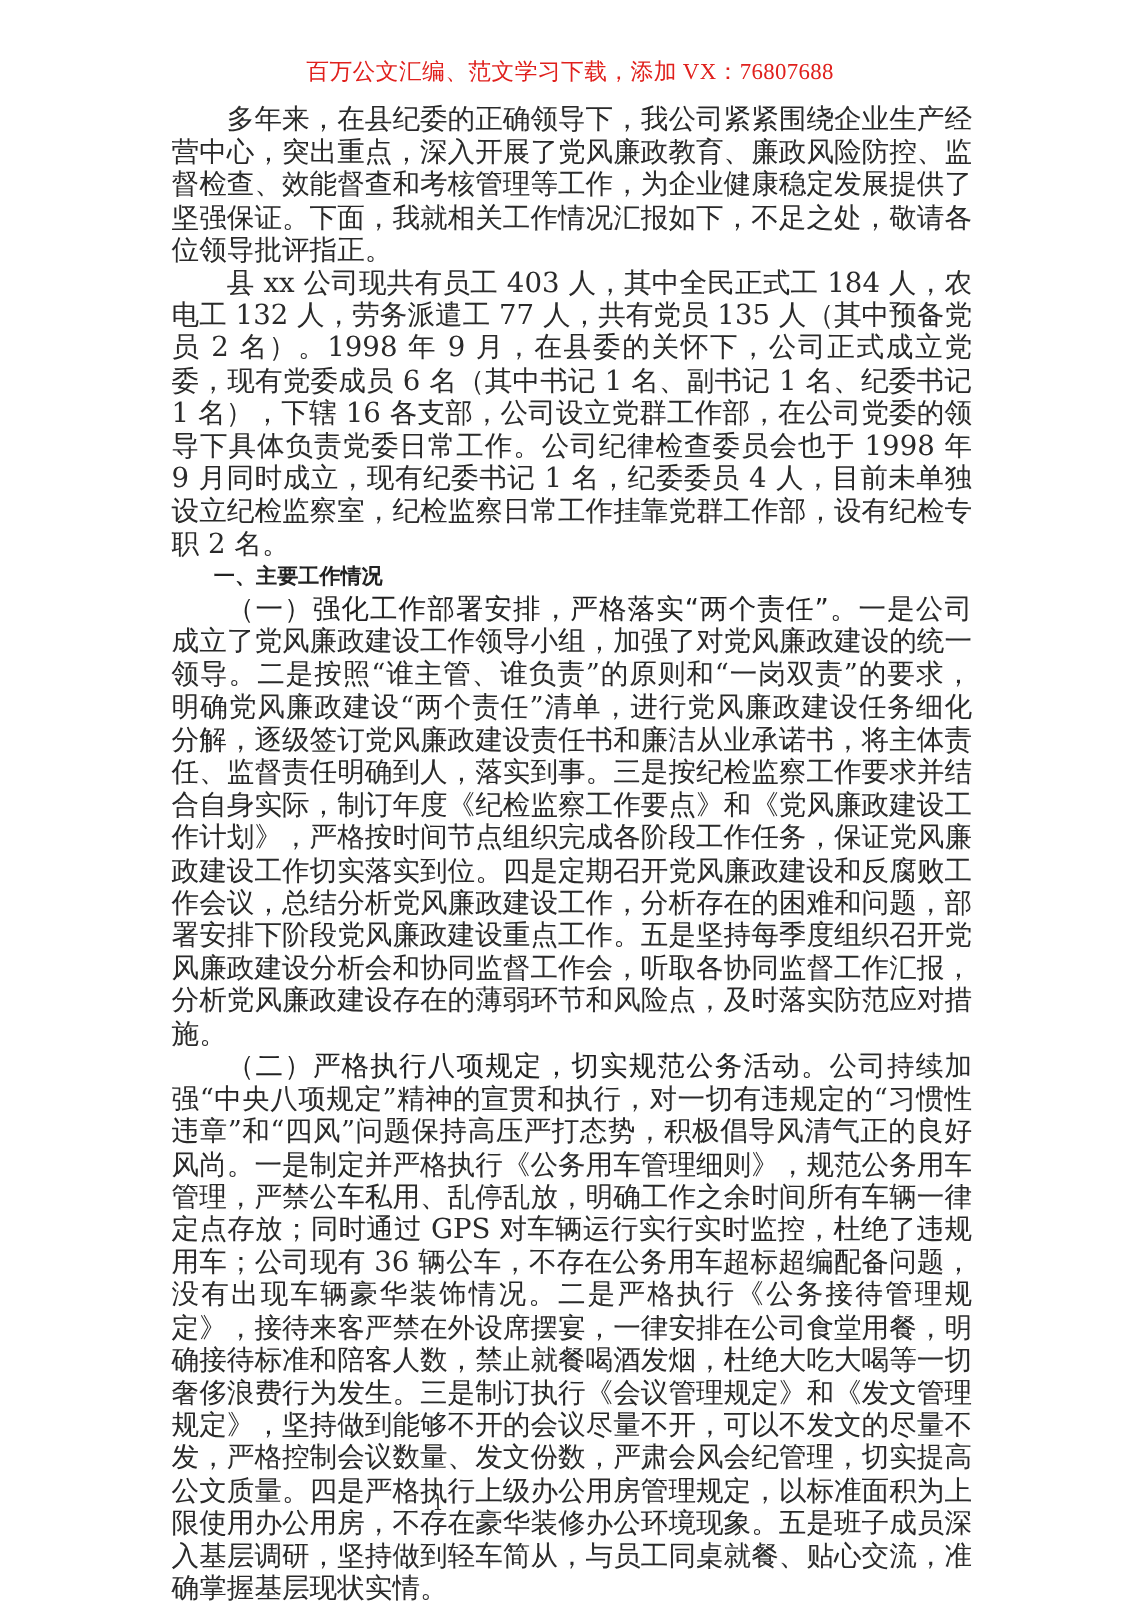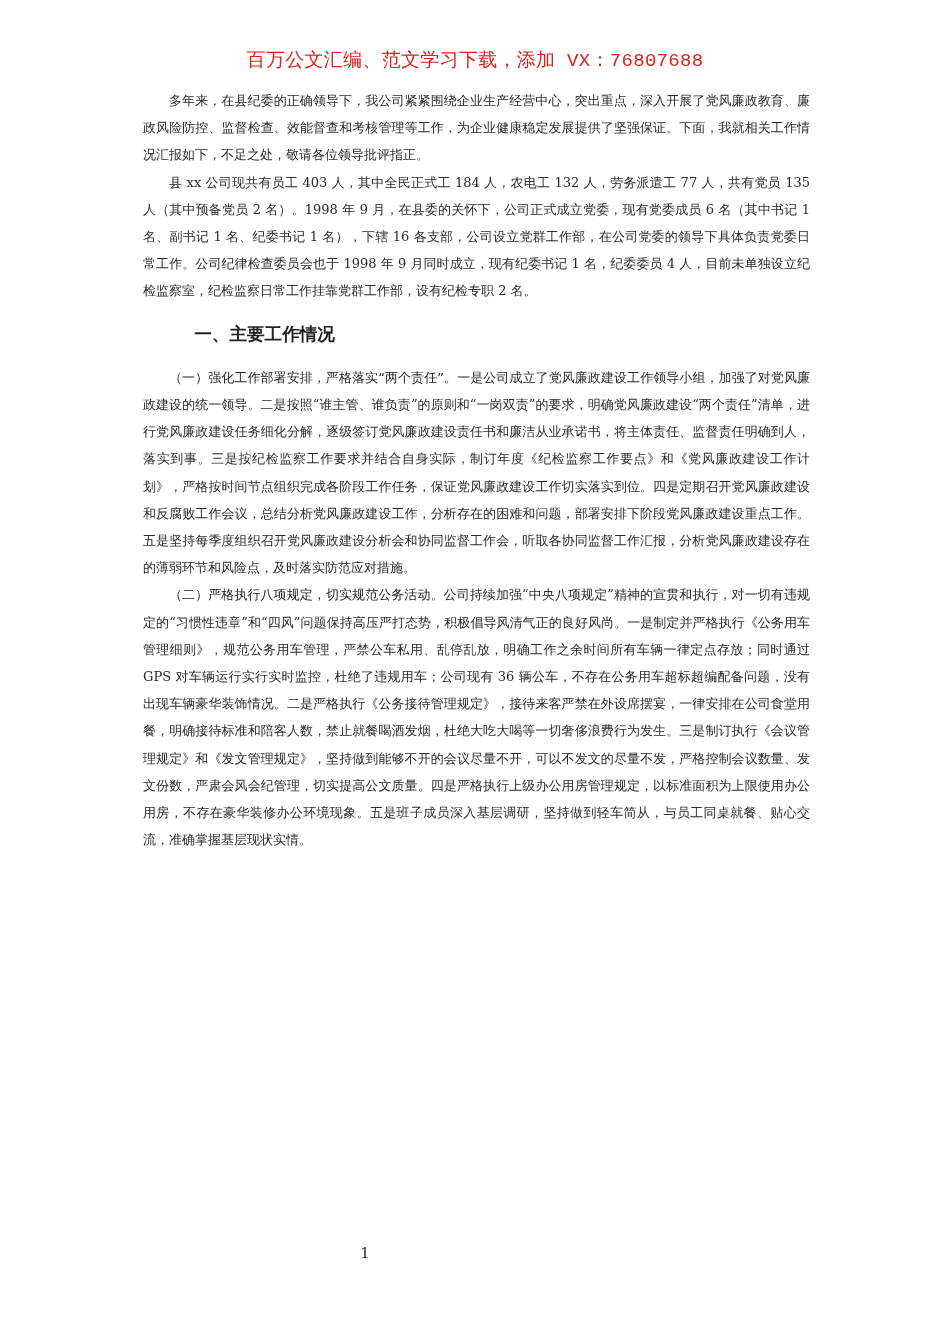--- a/index.html
+++ b/index.html
@@ -1,24 +1,24 @@
 <!DOCTYPE html>
 <html><head>
 <meta charset="utf-8">
 <style>
   html, body { margin: 0; padding: 0; background: #ffffff; }
   body { width: 950px; height: 1344px; position: relative; overflow: hidden;
          font-family: "DejaVu Serif", "Liberation Serif", serif; color: #222; }
   .banner { position: absolute; top: 47px; left: 0; width: 950px; text-align: center;
-            color: #e0201c; font-family: Liberation Mono, monospace;
+            color: #e0201c; font-family: Liberation Serif, serif;
             font-size: 19px; letter-spacing: 0.3px; }
   .page { position: absolute; left: 143px; top: 87px; width: 667px; }
-  .para { margin: 0; font-size: 13px; line-height: 27.2px; text-indent: 2em;
+  .para { margin: 0; font-size: 23px; line-height: 27.2px; text-indent: 2em;
           text-align: justify; text-justify: inter-character; color: #2a2a2a; }
-  .heading { margin: 16px; font-size: 17.6px; line-height: 27.2px; text-indent: 2em;
+  .heading { margin: 0; font-size: 17.6px; line-height: 27.2px; text-indent: 2em;
              font-weight: bold; font-family: "DejaVu Sans", "Liberation Sans", sans-serif; color: #222; }
   .b { font-weight: normal; font-family: "DejaVu Sans", "Liberation Sans", sans-serif; color: #222; }
   .pagenum { position: absolute; top: 1244px; left: 355px; width: 20px; text-align: center;
              font-size: 15px; color: #333; }
 </style>
 </head>
 <body>
 
 <div class="banner">百万公文汇编、范文学习下载，添加 VX：76807688</div>
 

